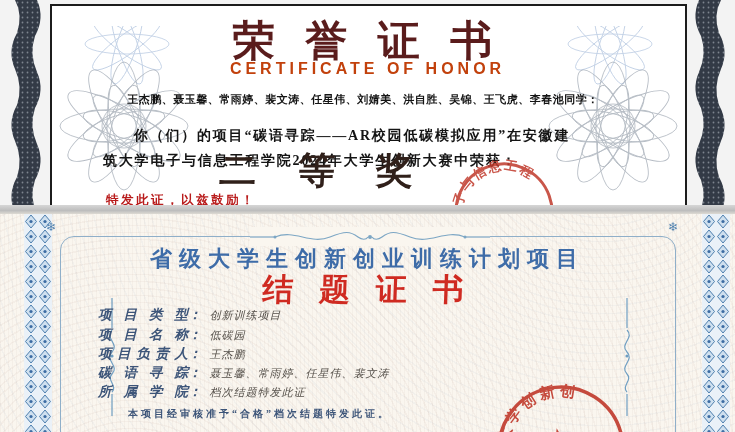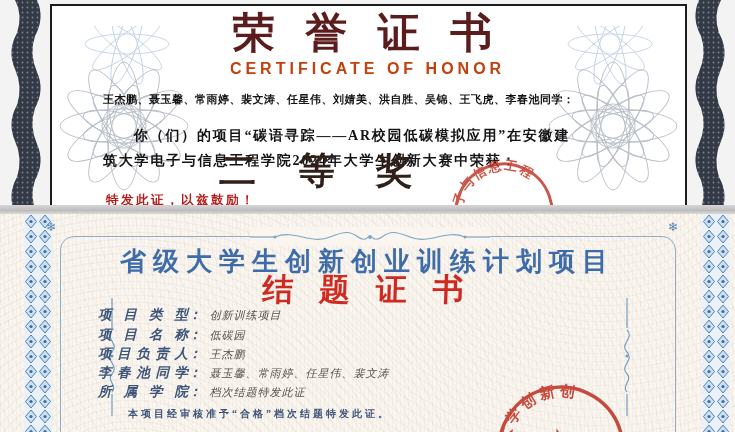--- a/index.html
+++ b/index.html
@@ -8,27 +8,27 @@
   
   .cert-honor{position:absolute;left:0;top:0;width:735px;height:213px;background:#f3f3f3;overflow:hidden;}
   .honor-frame{position:absolute;left:50px;top:4px;width:633px;height:230px;background:#ffffff;
                border:2px solid #1c1c1c;}
   .band{position:absolute;top:0;}
   .band-left{left:5px;}
   .band-right{left:691px;transform:scaleX(-1);}
   .rosette{position:absolute;opacity:.8;}
   .rosette-left{left:52px;top:26px;}
   .rosette-right{left:535px;top:26px;transform:scaleX(-1);}
-  .honor-title{position:absolute;left:0;right:0;top:8px;margin:0;text-align:center;
+  .honor-title{position:absolute;left:0;right:0;top:8px;margin:8px;text-align:center;
     font-size:42px;font-weight:bold;letter-spacing:10px;line-height:1.2;}
   .honor-subtitle{position:absolute;left:0;right:0;top:60px;text-align:center;
     font-family:"Liberation Sans","DejaVu Sans",sans-serif;font-size:16px;font-weight:bold;
     letter-spacing:4px;color:#c2410c;}
   .honor-recipients{position:absolute;left:103px;top:92px;width:520px;font-size:11px;font-weight:bold;
-    color:#141414;letter-spacing:.5px;white-space:nowrap;}
+    color:#141414;letter-spacing:.5px;white-space:nowrap;text-align:center;}
   .honor-body{position:absolute;left:103px;top:123px;width:478px;font-size:14px;font-weight:bold;
     color:#141414;letter-spacing:1.8px;line-height:1.8;text-indent:2.2em;}
   .honor-award{position:absolute;left:0;right:86px;top:146px;text-align:center;
     font-size:37px;font-weight:bold;letter-spacing:16px;transform:skewX(-3deg);}
   .honor-footer{position:absolute;left:106px;top:192px;font-size:12.5px;font-weight:bold;
     color:#b91c1c;letter-spacing:2.5px;}
   .seal{position:absolute;}
   .seal-top{left:447px;top:155px;transform:rotate(-20deg);opacity:.85;}
   
   .divider{position:absolute;left:0;top:205px;width:735px;height:10px;
@@ -46,21 +46,21 @@
   .comp-frame{position:absolute;left:60px;top:22px;width:614px;height:300px;
     border:1.5px solid #8fafc9;border-radius:14px 14px 0 0;}
   .corner-snow{position:absolute;top:6px;font-size:12px;color:#4d7fae;}
   .snow-left{left:46px;}
   .snow-right{left:668px;}
   .flourish-mask{position:absolute;left:250px;top:13px;width:240px;height:19px;background:#faf6ef;
     display:flex;align-items:center;justify-content:center;}
   .v-flourish{position:absolute;top:84px;}
   .vf-left{left:101px;}
   .vf-right{left:616px;transform:scaleX(-1);}
-  .comp-header{position:absolute;left:0;right:0;top:30px;text-align:center;font-size:26px;
+  .comp-header{position:absolute;left:0;right:0;top:30px;text-align:center;font-size:22px;
     font-weight:bold;letter-spacing:7px;}
   .comp-title{position:absolute;left:0;right:0;top:55px;text-align:center;font-size:31px;
     font-weight:bold;letter-spacing:9px;transform:skewX(-2deg);}
   .field-row{position:absolute;left:98px;height:18px;white-space:nowrap;font-style:italic;}
   .field-label{display:inline-block;width:90px;text-align:justify;text-align-last:justify;
     font-size:13.5px;font-weight:bold;color:#3d5579;}
   .field-colon{font-size:13.5px;font-weight:bold;color:#3d5579;}
   .field-value{margin-left:8px;font-size:11px;color:#55504a;letter-spacing:1px;}
   .comp-footer{position:absolute;left:128px;top:193px;font-size:10px;font-weight:bold;
     color:#3d5579;letter-spacing:3px;}
@@ -217,21 +217,21 @@
     <div class="field-row" style="top:91px">
       <span class="field-label">项目类型</span><span class="field-colon">：</span><span class="field-value">创新训练项目</span>
     </div>
     <div class="field-row" style="top:130px">
       <span class="field-label">项目负责人</span><span class="field-colon">：</span><span class="field-value">王杰鹏</span>
     </div>
     <div class="field-row" style="top:111px">
       <span class="field-label">项目名称</span><span class="field-colon">：</span><span class="field-value">低碳园</span>
     </div>
     <div class="field-row" style="top:149px">
-      <span class="field-label">李春池同学</span><span class="field-colon">：</span><span class="field-value">聂玉馨、常雨婷、任星伟、裴文涛</span>
+      <span class="field-label">碳语寻踪</span><span class="field-colon">：</span><span class="field-value">聂玉馨、常雨婷、任星伟、裴文涛</span>
     </div>
     <div class="field-row" style="top:168px">
       <span class="field-label">所属学院</span><span class="field-colon">：</span><span class="field-value">档次结题特发此证</span>
     </div>
 
     <div class="comp-footer">本项目经审核准予“合格”档次结题特发此证。</div>
 
     <svg class="seal-bottom" width="150" height="150" viewBox="0 0 150 150">
       <circle cx="75" cy="75" r="62" fill="none" stroke="#c0392b" stroke-width="3.5"></circle>
       <path id="arcB" d="M 22,75 A 53,53 0 0 1 128,75" fill="none"></path>

